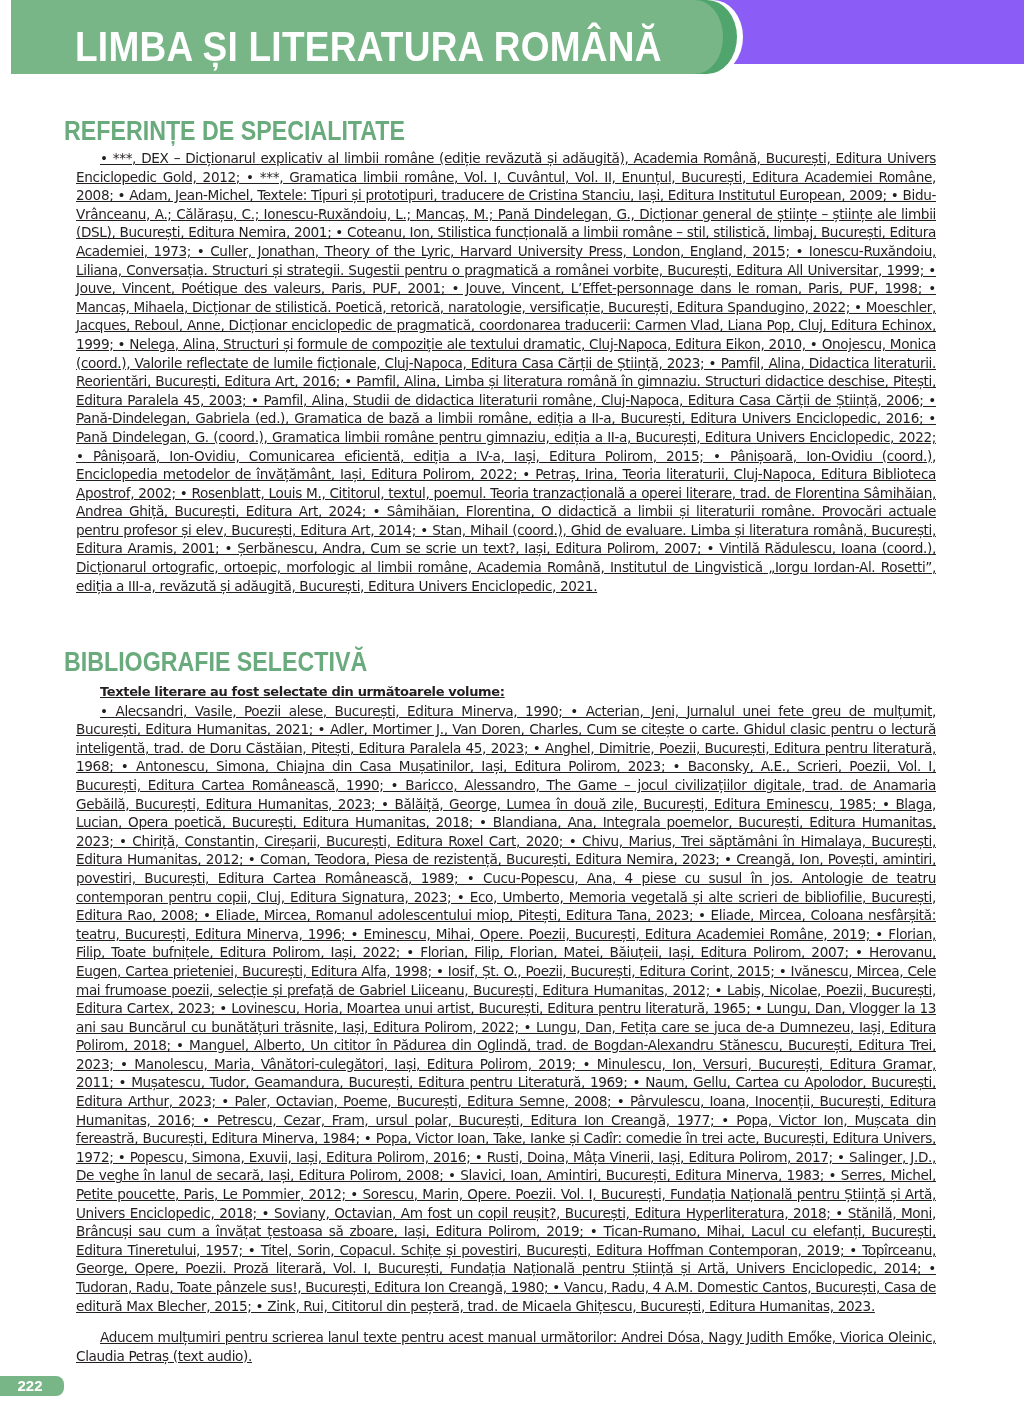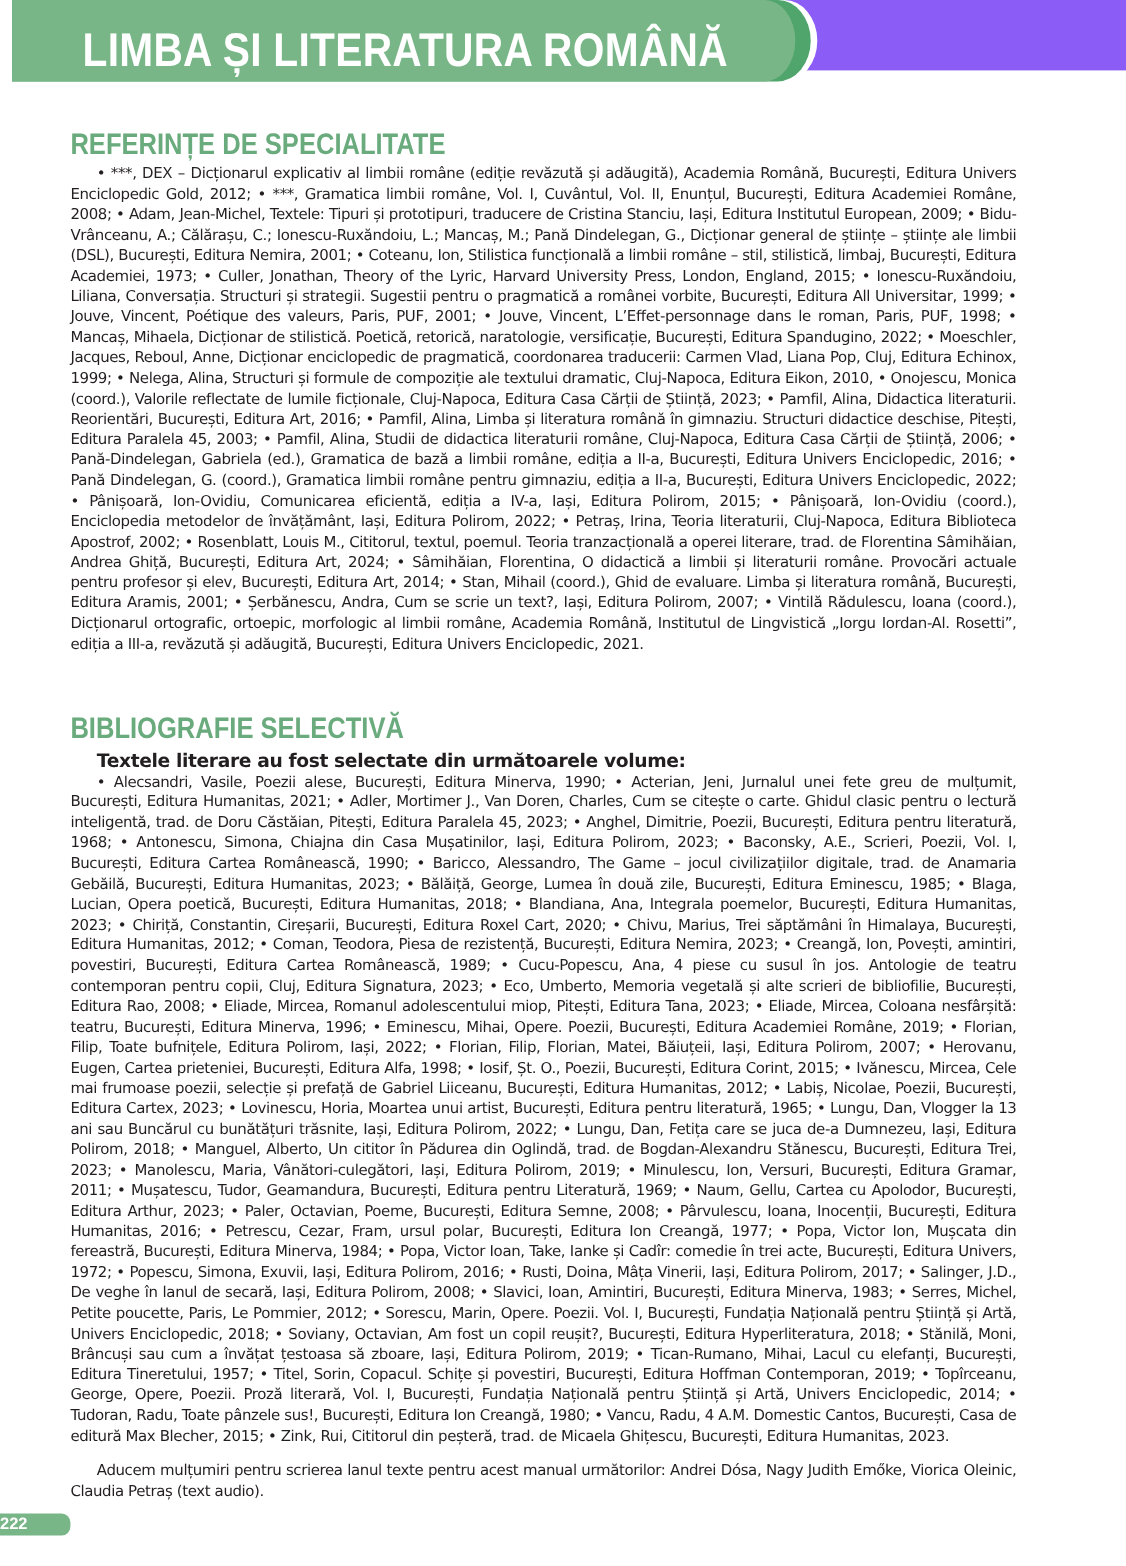--- a/index.html
+++ b/index.html
@@ -10,28 +10,28 @@
                   background: #4fa56c; border-radius: 0 60px 60px 0 / 0 74px 74px 0;
                   box-shadow: 6px 0 0 0 #ffffff; }
   .header-green-inner { position: absolute; left: 0; top: 0; width: 712px; height: 74px;
                         background: #79b687; border-radius: 0 56px 56px 0 / 0 74px 74px 0; }
   .header-title { position: absolute; left: 64px; top: 22px; font-family: "Liberation Sans", sans-serif;
                   font-weight: bold; font-size: 43px; color: #ffffff; letter-spacing: 0.3px;
                   transform: scaleX(0.86); transform-origin: left center; white-space: nowrap; }
   .section-title { position: absolute; left: 64px; font-family: "Liberation Sans", sans-serif;
                    font-weight: bold; font-size: 27px; color: #6aab7d;
                    transform: scaleX(0.86); transform-origin: left center; white-space: nowrap; }
-  .text-block { position: absolute; left: 64px; width: 860px; font-size: 13.6px; line-height: 18.6px;
-                text-align: justify; font-family: "DejaVu Sans", sans-serif; letter-spacing: -0.35px; }
+  .text-block { position: absolute; left: 76px; width: 860px; font-size: 13.6px; line-height: 18.6px;
+                text-align: justify; font-family: "DejaVu Sans", sans-serif; letter-spacing: -0.35px; text-decoration: underline; }
   .text-block p { margin: 0; text-indent: 24px; }
-  .subhead { font-weight: bold; font-size: 17px; margin: 0; padding-left: 24px; line-height: 18.6px; }
+  .subhead { font-weight: bold; font-size: 13px; margin: 0; padding-left: 24px; line-height: 18.6px; }
   .page-number { position: absolute; left: 0; top: 1376px; width: 64px; height: 20px;
                  background: #79b687; border-radius: 0 8px 8px 0; color: #ffffff;
                  font-family: "Liberation Sans", sans-serif; font-weight: bold; font-size: 15px;
-                 line-height: 20px; text-align: left; padding-right: 4px; box-sizing: border-box; }
+                 line-height: 20px; text-align: center; padding-right: 4px; box-sizing: border-box; }
 </style>
 </head>
 <body>
 
 <div class="header">
   <div class="header-green">
     <div class="header-green-inner"></div>
   </div>
   <div class="header-title">LIMBA ȘI LITERATURA ROMÂNĂ</div>
 </div>

